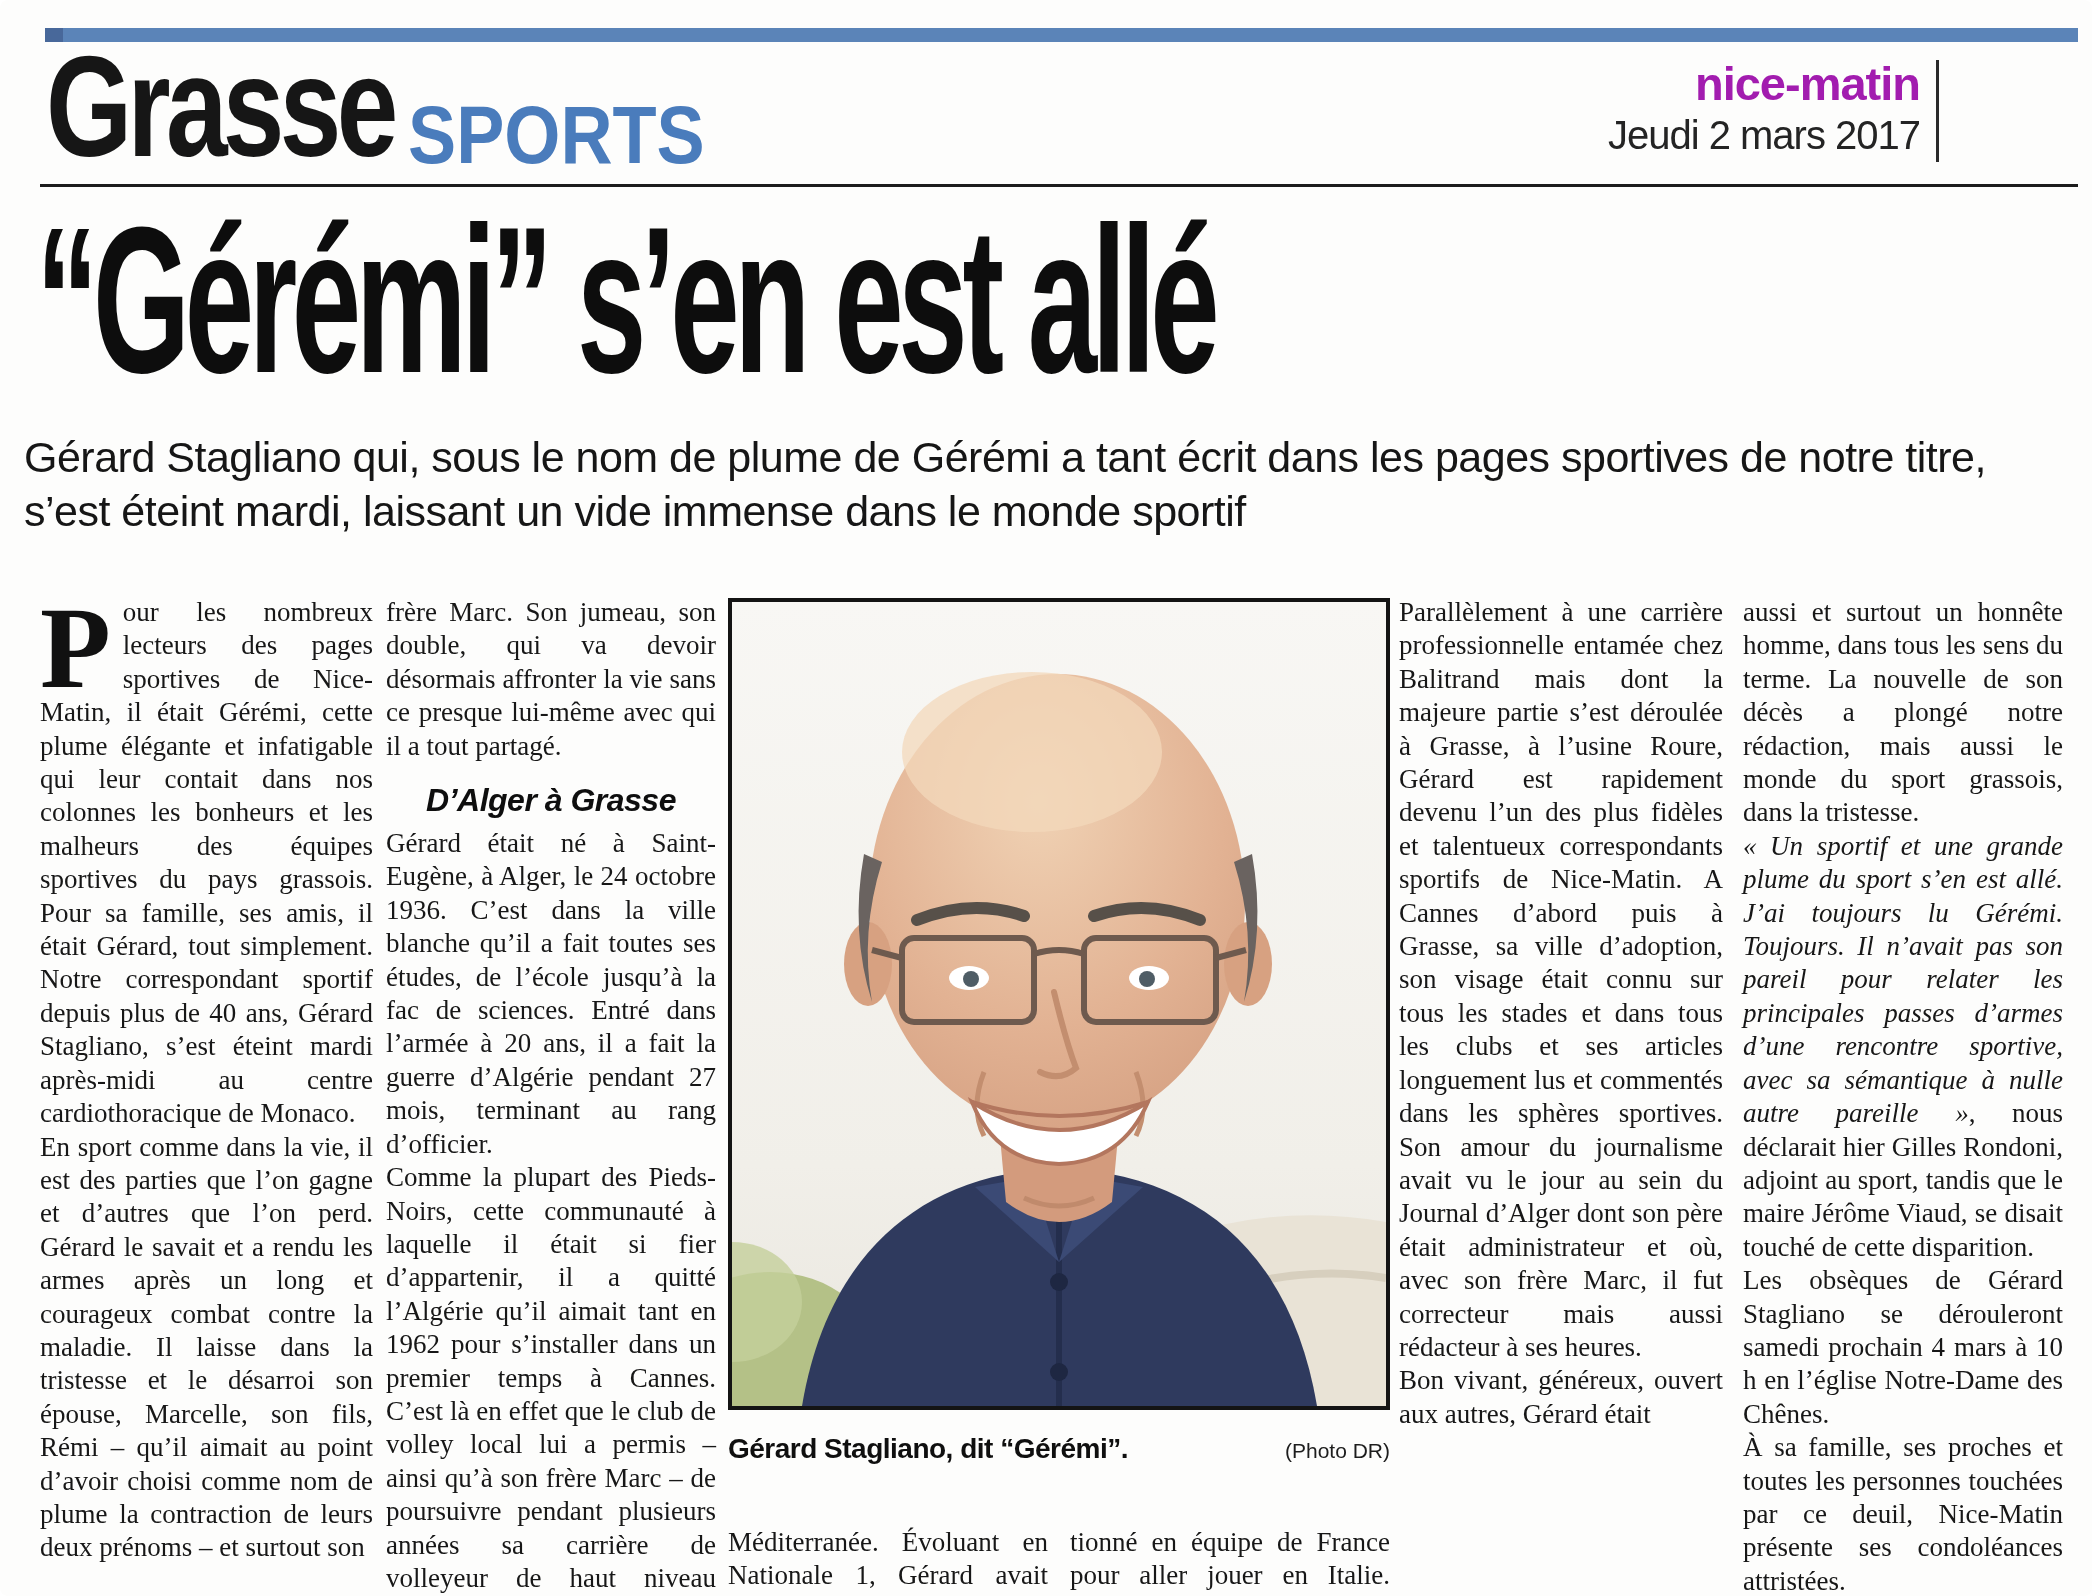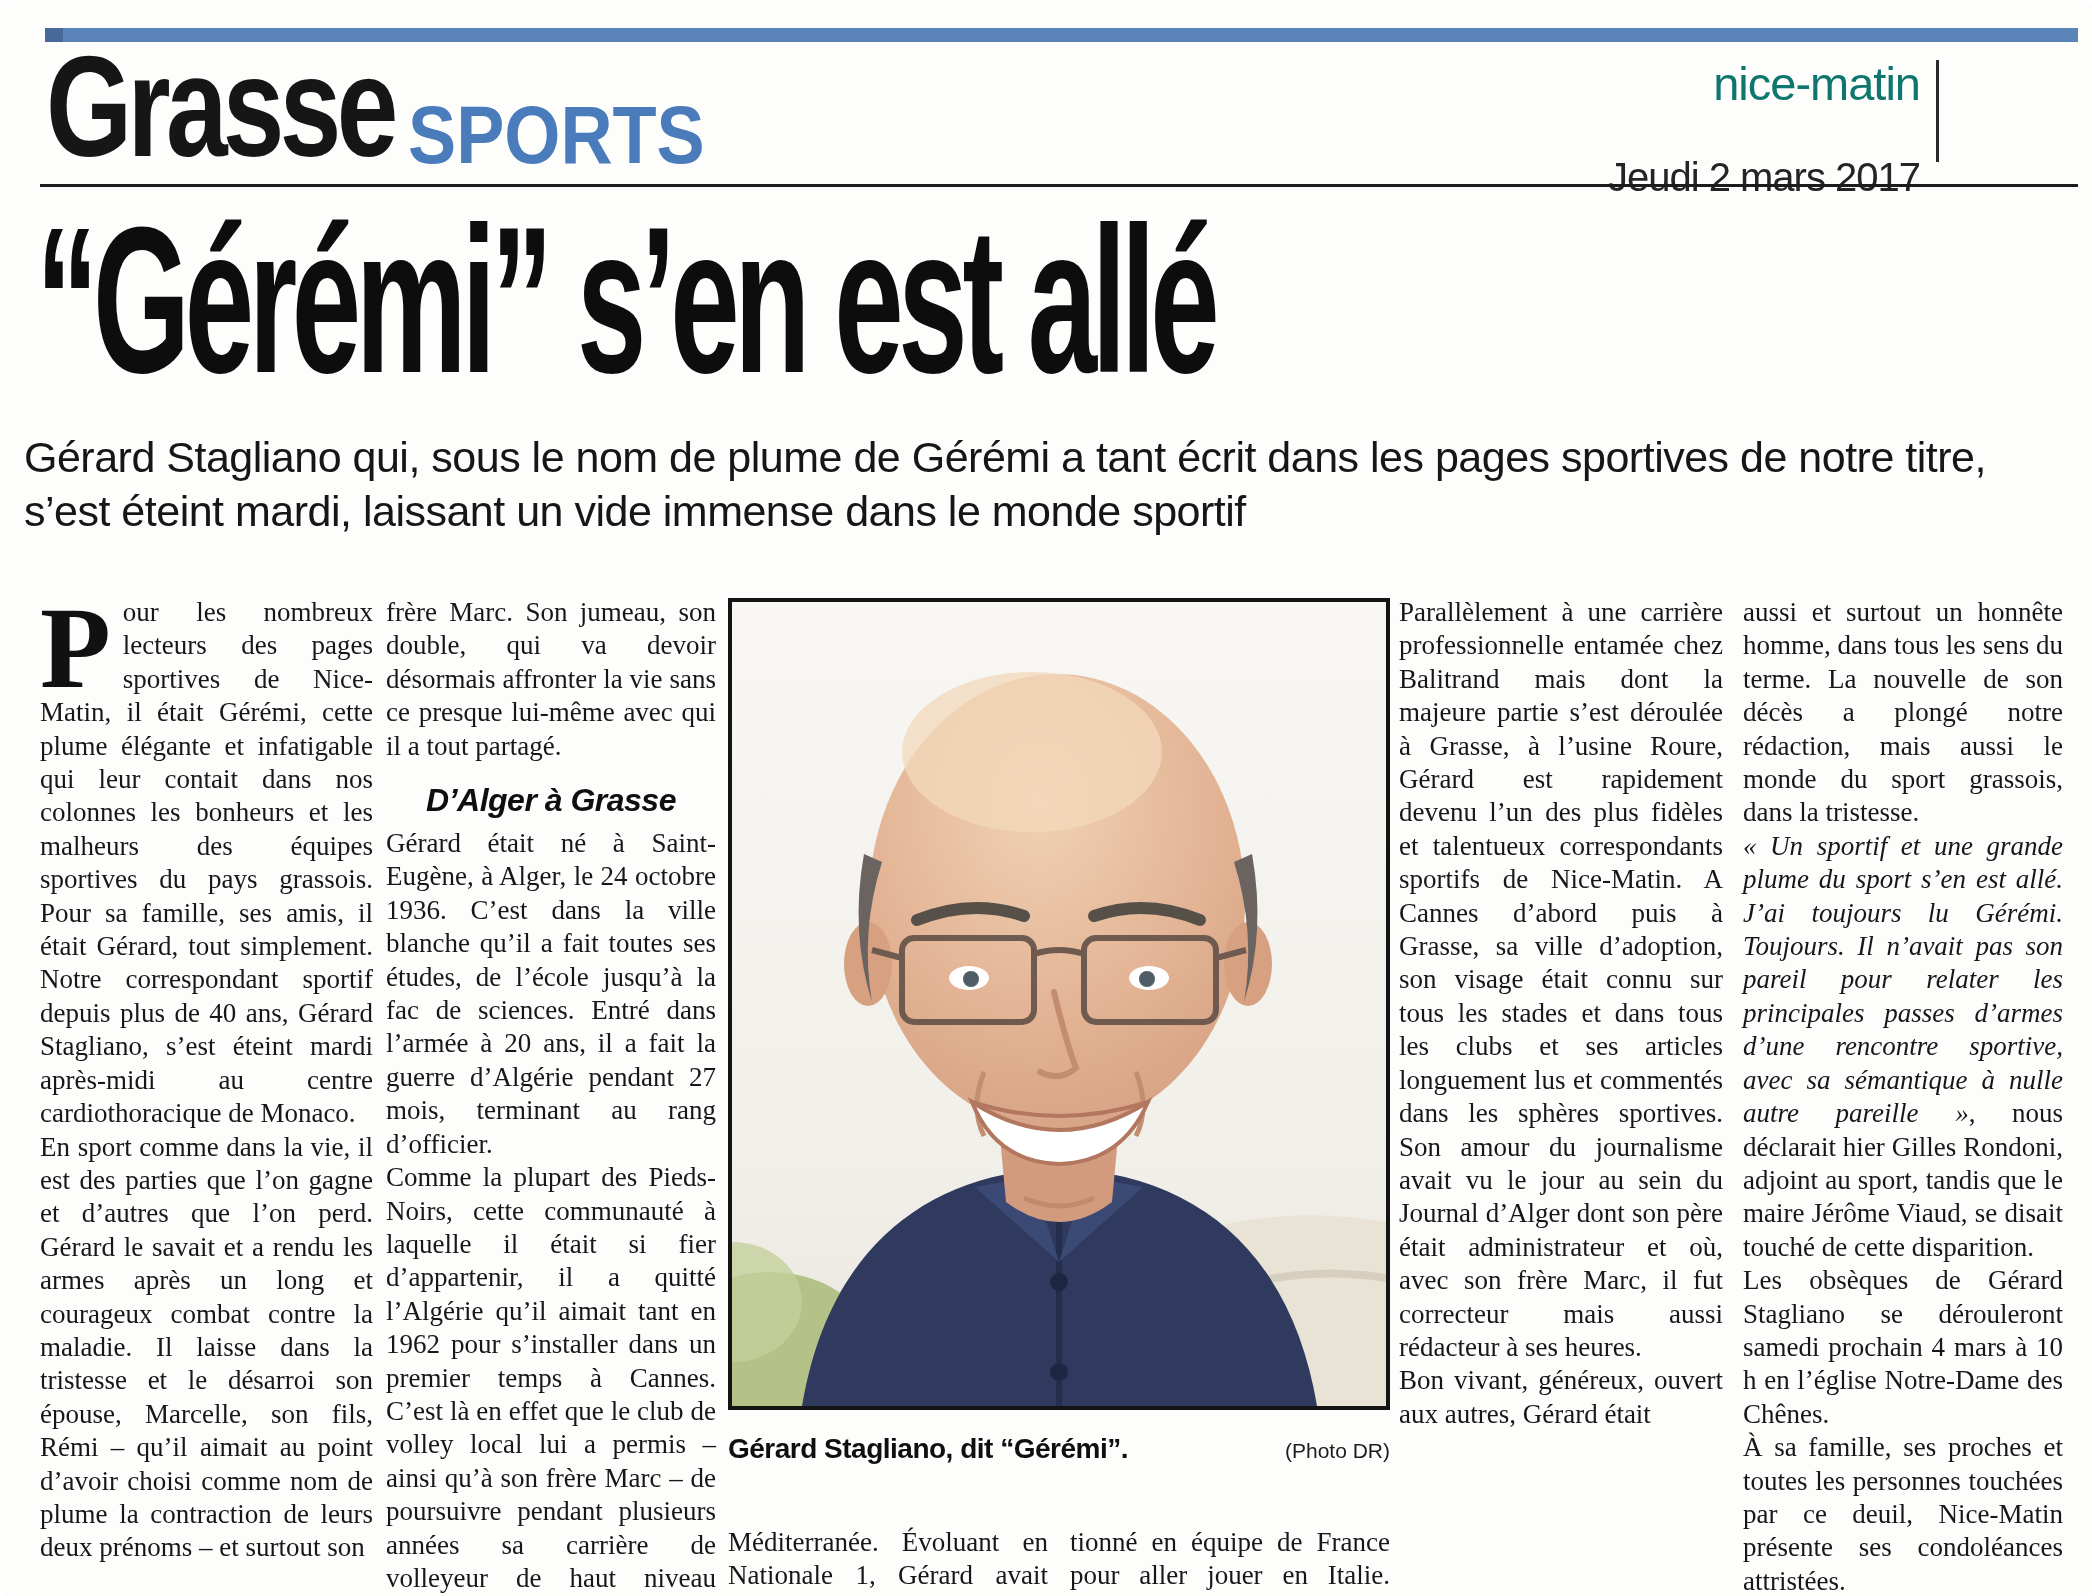--- a/index.html
+++ b/index.html
@@ -20,22 +20,22 @@
   .section-sub{
     position:absolute; left:408px; top:96px;
     font-family:"Liberation Sans", sans-serif; font-weight:700;
     font-size:82px; line-height:78px; letter-spacing:0px; color:#4a7cbc;
     transform:scaleX(0.88); transform-origin:left top; white-space:nowrap;
   }
   .paper-block{
     position:absolute; left:1450px; top:58px; width:470px; text-align:right;
     font-family:"Liberation Sans", sans-serif;
   }
-  .paper-name{font-weight:400; font-size:47px; line-height:52px; color:#0f766e; letter-spacing:-1px;}
-  .paper-date{font-weight:400; font-size:40px; line-height:50px; color:#242424; letter-spacing:-1px;margin-top:42px;}
+  .paper-name{font-weight:700; font-size:47px; line-height:52px; color:#a21caf; letter-spacing:-1px;}
+  .paper-date{font-weight:400; font-size:40px; line-height:50px; color:#242424; letter-spacing:-1px;}
   .paper-vline{position:absolute; left:1936px; top:60px; width:3px; height:102px; background:#2a2a2a;}
   .head-rule{position:absolute; left:40px; top:184px; width:2038px; height:3px; background:#1c1c1c;}
 
   
   .headline{
     position:absolute; left:36px; top:196px;
     font-family:"Liberation Sans", sans-serif; font-weight:700;
     font-size:208px; line-height:208px; letter-spacing:-9px; color:#0d0d0d;
     transform:scaleX(0.60); transform-origin:left top; white-space:nowrap;
   }

